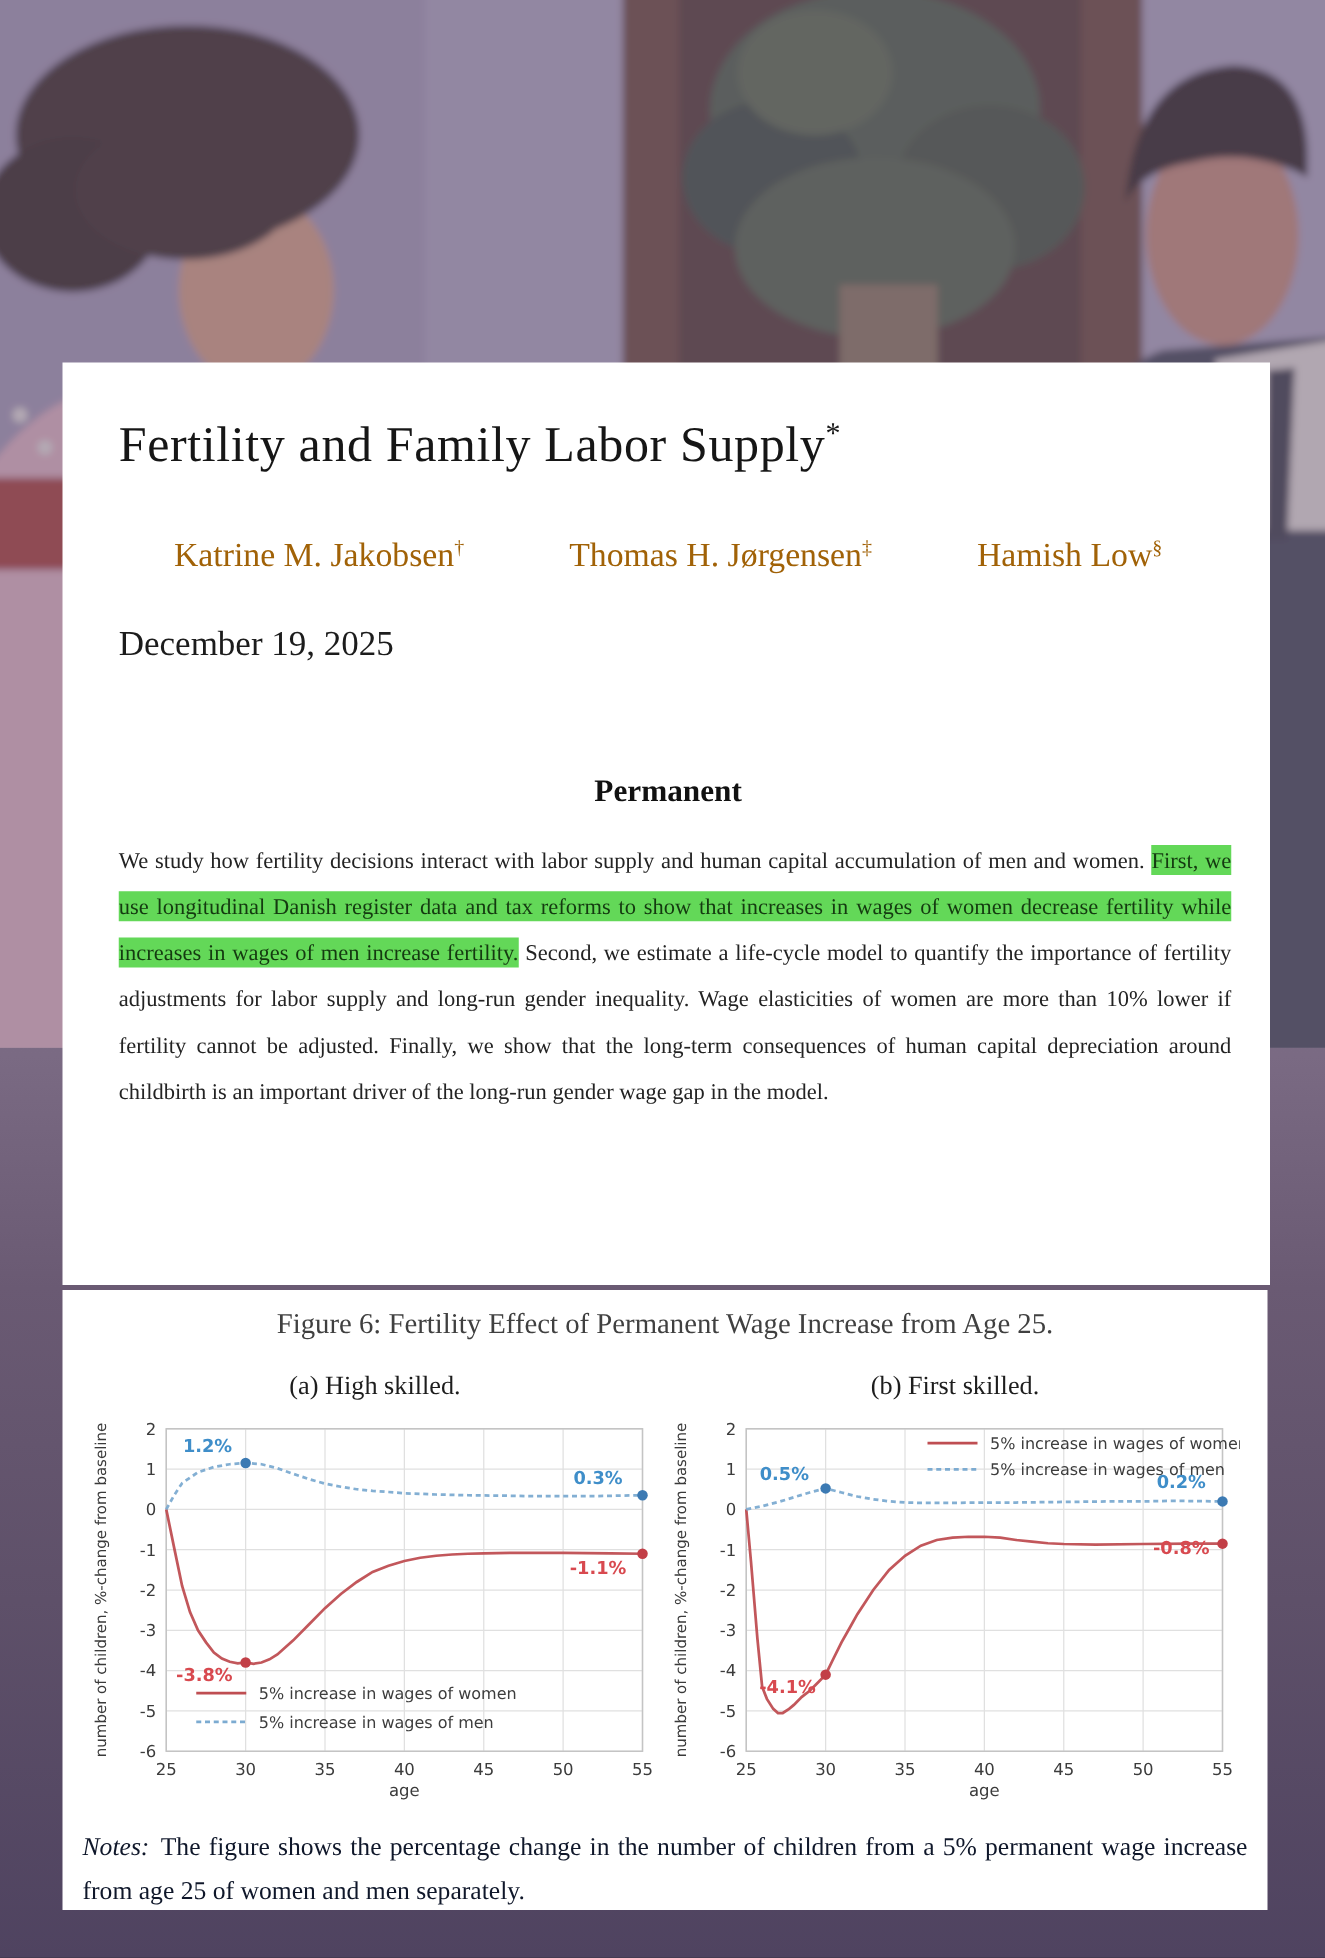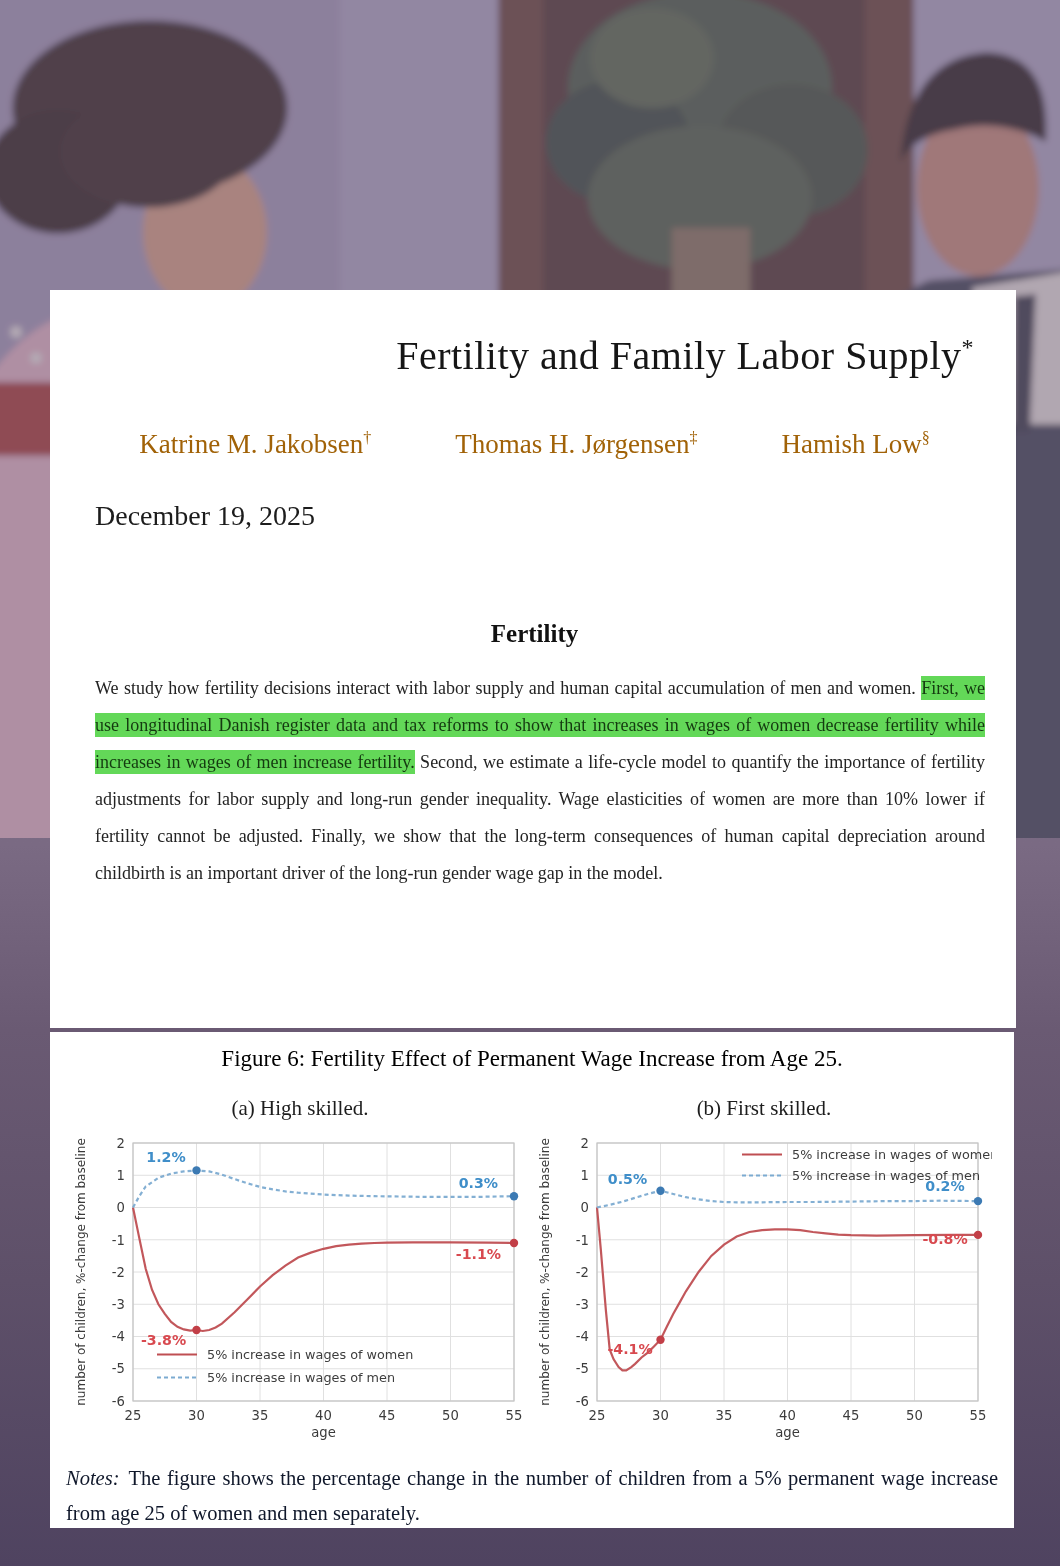--- a/index.html
+++ b/index.html
@@ -4,31 +4,31 @@
 <style>
   html,body{margin:0;padding:0;background:#3d3448;}
   .page{position:relative;width:1060px;height:1566px;overflow:hidden;
         background:linear-gradient(180deg,#8a7b94 0px,#7a6a83 845px,#6a5a73 1030px,#5e5069 1280px,#4f4360 1566px);
         font-family:"Liberation Serif","DejaVu Serif",serif;}
   .photo{position:absolute;top:0;left:0;width:1060px;height:838px;display:block;}
   .card{position:absolute;background:#ffffff;box-sizing:border-box;}
   .card-paper{left:50px;top:290px;width:966px;height:738px;padding:42px 42px 0 45px;}
   .card-figure{left:50px;top:1032px;width:964px;height:496px;padding:10px 14px 0 14px;}
 
-  .paper-title{margin:0;text-align:right;font-size:40px;font-weight:400;color:#161616;letter-spacing:0.5px;}
+  .paper-title{margin:0;text-align:left;font-size:40px;font-weight:400;color:#161616;letter-spacing:0.5px;}
   .paper-title sup{font-size:24px;}
   .authors{display:flex;justify-content:center;gap:84px;margin-top:50px;font-size:27px;color:#a16207;}
   .authors sup{font-size:16px;}
   .date{text-align:left;margin-top:40px;font-size:28px;color:#1c1c1c;}
   .abstract-h{margin:88px 0 0 0;text-align:center;font-size:25px;font-weight:700;color:#111;}
   .abstract{margin:22px auto 0 auto;width:890px;font-size:18px;line-height:37px;color:#232323;
             text-align:justify;}
   .abstract mark{color:#143a10;padding:2px 0;}
 
-  .fig-caption{text-align:center;font-size:23px;color:#000000;line-height:30px;margin-top:2px;}
+  .fig-caption{text-align:center;font-size:23px;color:#404040;line-height:30px;margin-top:2px;}
   .charts-row{display:flex;justify-content:space-between;padding:0 6px;margin-top:22px;}
   .chart-panel{margin:0;width:460px;display:flex;flex-direction:column;align-items:center;}
   .chart-panel figcaption{font-size:21px;color:#1d1d1d;margin-bottom:10px;}
   .chart-panel svg{width:455px;height:312px;display:block;}
   .chart-text{font-family:"DejaVu Sans","Liberation Sans",sans-serif;}
   .notes{margin:18px 2px 0 2px;font-size:20.5px;line-height:35px;color:#0f172a;text-align:justify;}
   .notes i{margin-right:9px;}
 </style>
 </head>
 <body>
@@ -105,21 +105,21 @@
   </svg>
 
   <section class="card card-paper">
     <h1 class="paper-title"><span>Fertility and Family Labor Supply</span><sup>*</sup></h1>
     <div class="authors">
       <span><span>Katrine M. Jakobsen</span><sup>†</sup></span>
       <span><span>Thomas H. Jørgensen</span><sup>‡</sup></span>
       <span><span>Hamish Low</span><sup>§</sup></span>
     </div>
     <div class="date">December 19, 2025</div>
-    <h2 class="abstract-h">Fertility</h2>
+    <h2 class="abstract-h">Permanent</h2>
     <p class="abstract"><span>We study how fertility decisions interact with labor supply and human capital accumulation of men and women. </span><mark style="background: rgb(99, 216, 88);">First, we use longitudinal Danish register data and tax reforms to show that increases in wages of women decrease fertility while increases in wages of men increase fertility.</mark><span> Second, we estimate a life-cycle model to quantify the importance of fertility adjustments for labor supply and long-run gender inequality. Wage elasticities of women are more than 10% lower if fertility cannot be adjusted. Finally, we show that the long-term consequences of human capital depreciation around childbirth is an important driver of the long-run gender wage gap in the model.</span></p>
   </section>
 
   <section class="card card-figure">
     <div class="fig-caption">Figure 6: Fertility Effect of Permanent Wage Increase from Age 25.</div>
     <div class="charts-row">
       <figure class="chart-panel">
         <figcaption>(a) High skilled.</figcaption>
         <svg class="chart-text" viewBox="0 0 455 312">
             <rect x="60" y="12" width="381" height="258" fill="#ffffff"></rect>

